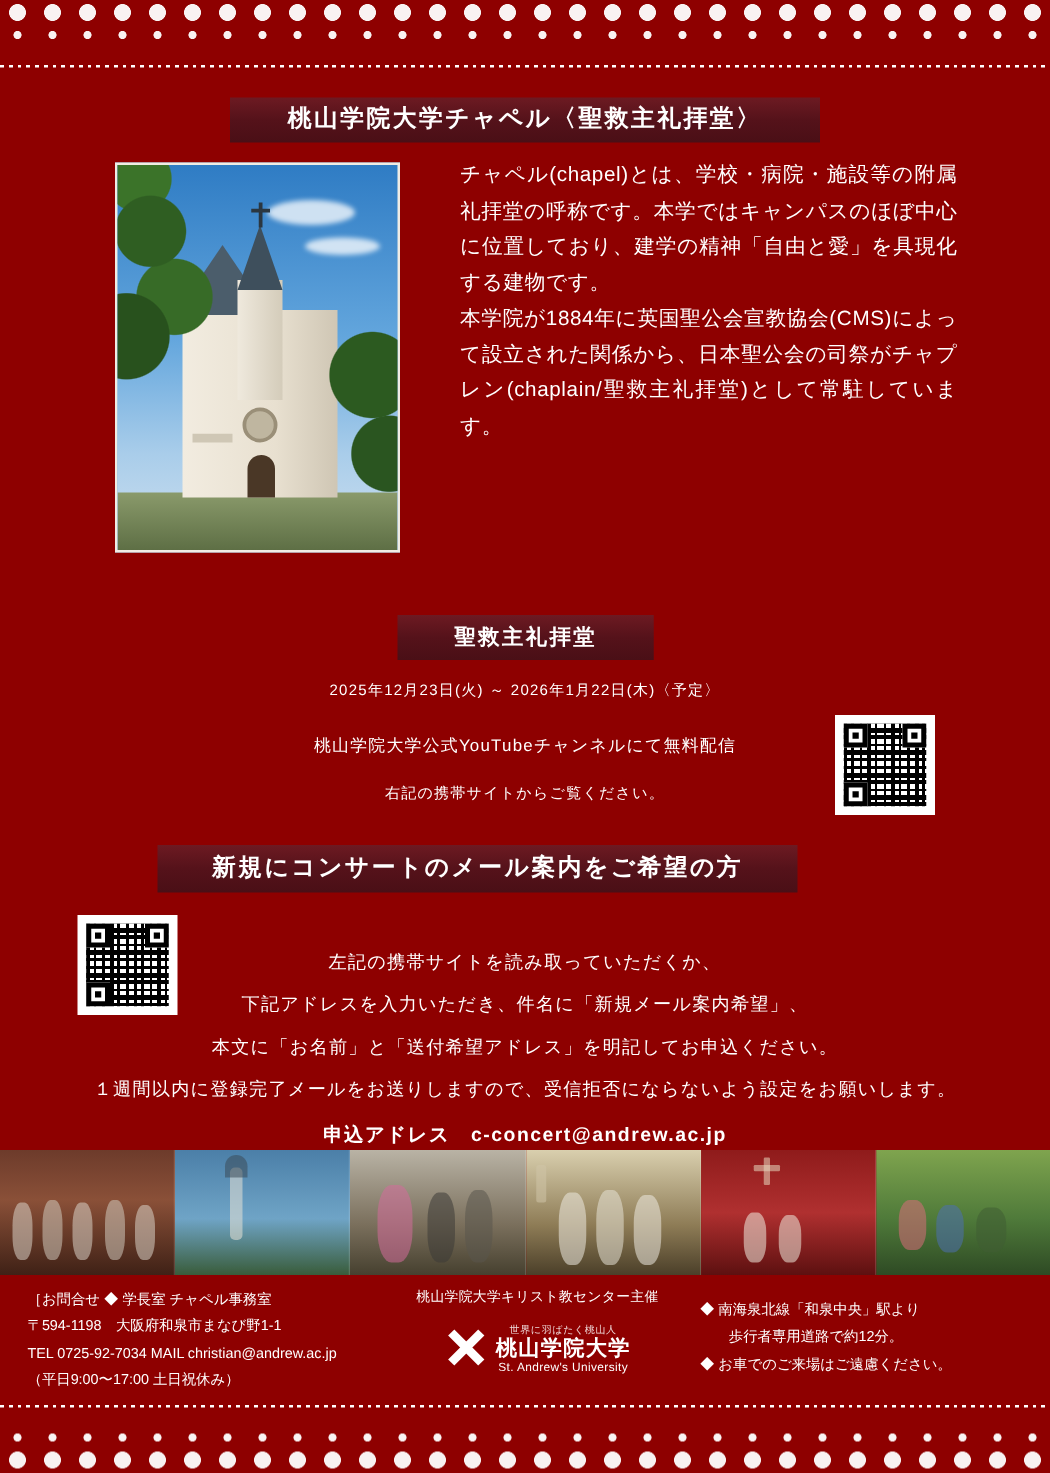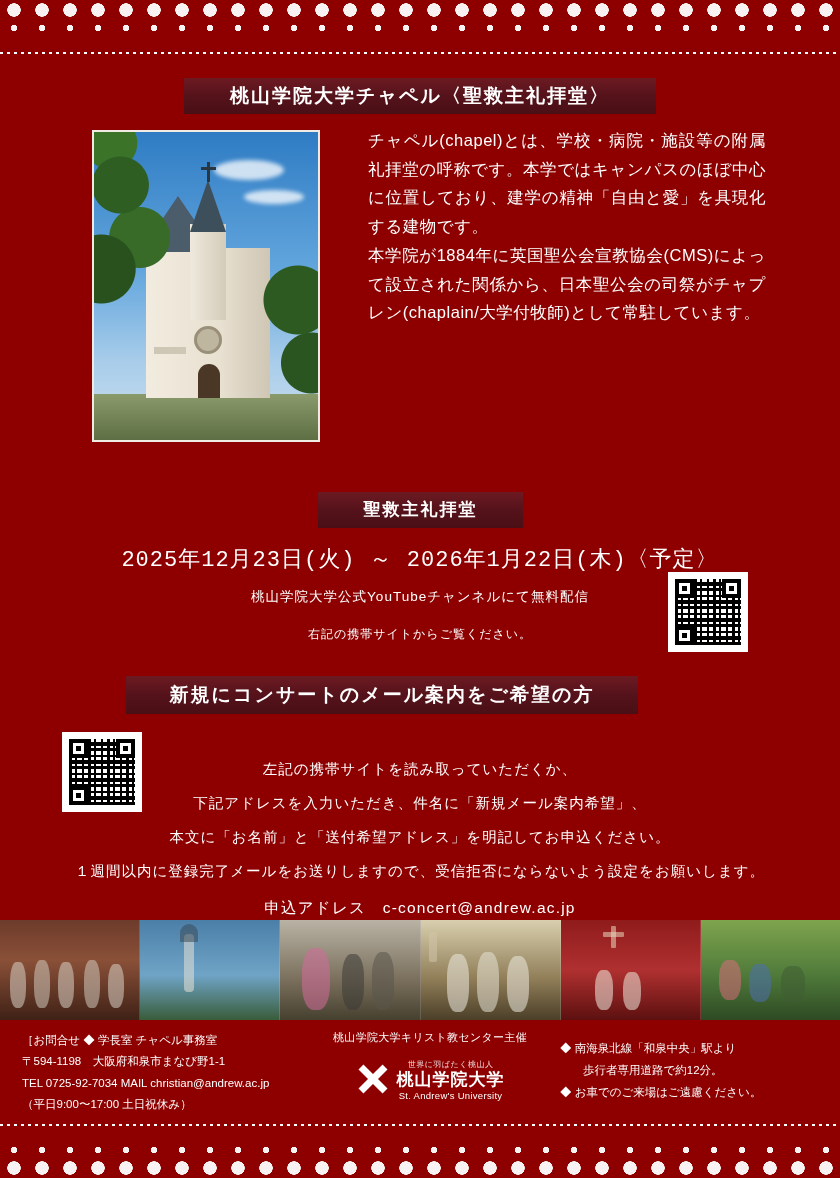--- a/index.html
+++ b/index.html
@@ -123,21 +123,21 @@
     letter-spacing: .5px;
     text-align: justify;
   }
   #chapel-desc p { margin: 0; }
 
   
   .center-line {
     position: absolute; left: 0; width: 840px; text-align: center;
     letter-spacing: 1px;
   }
-  #video-period { top: 544px; font-size: 22px; font-family: Liberation Mono, monospace; }
+  #video-period { top: 544px; font-size: 12px; }
   #video-channel { top: 588px; font-size: 13.5px; }
   #video-note { top: 626px; font-size: 12px; }
 
   .qr {
     position: absolute;
     background: #ffffff;
     padding: 7px;
   }
   #qr-right { top: 572px; left: 668px; width: 80px; height: 80px; }
   #qr-left  { top: 732px; left: 62px;  width: 80px; height: 80px; }
@@ -154,21 +154,21 @@
   .qr-eye::after { content: ""; position: absolute; inset: 3px; background: #000; }
   .qr-eye.tl { top: 0; left: 0; }
   .qr-eye.tr { top: 0; right: 0; }
   .qr-eye.bl { bottom: 0; left: 0; }
 
   
   #mail-l1 { top: 760px; font-size: 14.5px; }
   #mail-l2 { top: 794px; font-size: 14.5px; }
   #mail-l3 { top: 828px; font-size: 14.5px; }
   #mail-l4 { top: 862px; font-size: 14.5px; }
-  #mail-address-line { top: 898px; font-size: 15.5px; letter-spacing: 1.2px; }
+  #mail-address-line { top: 898px; font-size: 15.5px; letter-spacing: 1.2px; font-weight: bold; }
 
   
   #photo-strip {
     position: absolute;
     top: 920px; left: 0; width: 840px; height: 100px;
     display: flex;
   }
   .strip-cell { flex: 1; position: relative; overflow: hidden; border-right: 1px solid rgba(255,255,255,.15); }
   .strip-cell:last-child { border-right: none; }
   .s1 { background: linear-gradient(to bottom, #6d3b2b 0%, #8a5038 40%, #3f2116 100%); }
@@ -221,21 +221,21 @@
     <div class="cross-h"></div>
     <div class="rose"></div>
     <div class="sign"></div>
     <div class="door"></div>
     <div class="tree-l"></div>
     <div class="tree-r"></div>
   </div>
 
   <div id="chapel-desc">
     <p>チャペル(chapel)とは、学校・病院・施設等の附属礼拝堂の呼称です。本学ではキャンパスのほぼ中心に位置しており、建学の精神「自由と愛」を具現化する建物です。</p>
-    <p>本学院が1884年に英国聖公会宣教協会(CMS)によって設立された関係から、日本聖公会の司祭がチャプレン(chaplain/大学付牧師)として常駐しています。</p>
+    <p>本学院が1884年に英国聖公会宣教協会(CMS)によって設立された関係から、日本聖公会の司祭がチャプレン(chaplain/聖救主礼拝堂)として常駐しています。</p>
   </div>
 
   <div class="banner" id="video-banner">聖救主礼拝堂</div>
   <div class="center-line" id="video-period">2025年12月23日(火) ～ 2026年1月22日(木)〈予定〉</div>
   <div class="center-line" id="video-channel">桃山学院大学公式YouTubeチャンネルにて無料配信</div>
   <div class="center-line" id="video-note">右記の携帯サイトからご覧ください。</div>
 
   <div class="qr" id="qr-right">
     <div class="qr-mat">
       <span class="qr-eye tl"></span>

